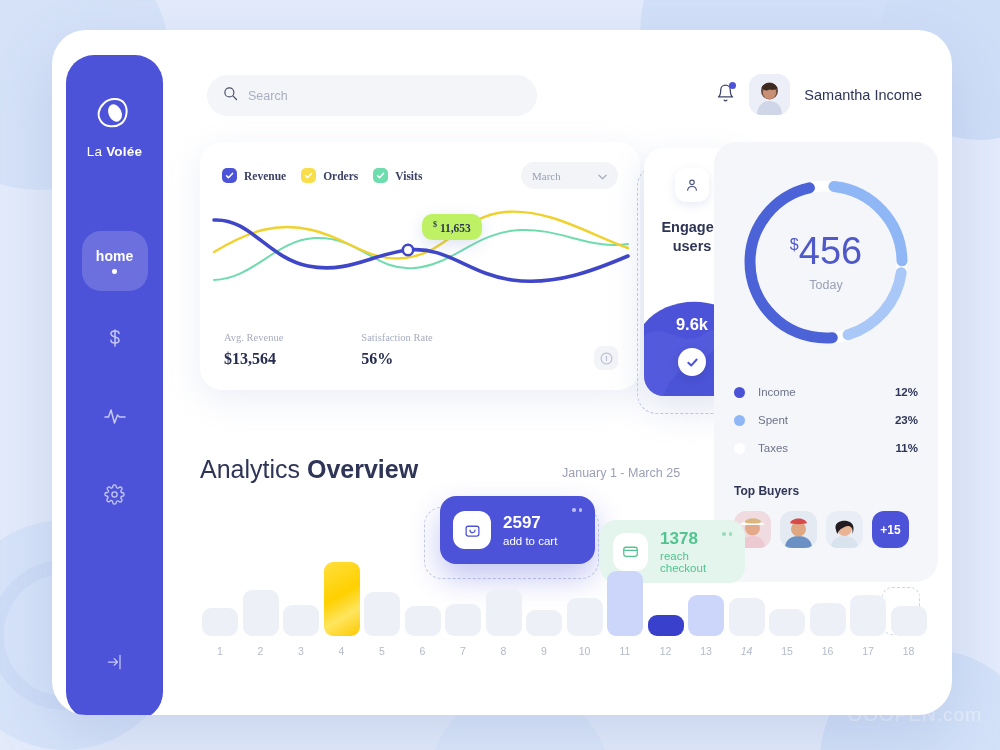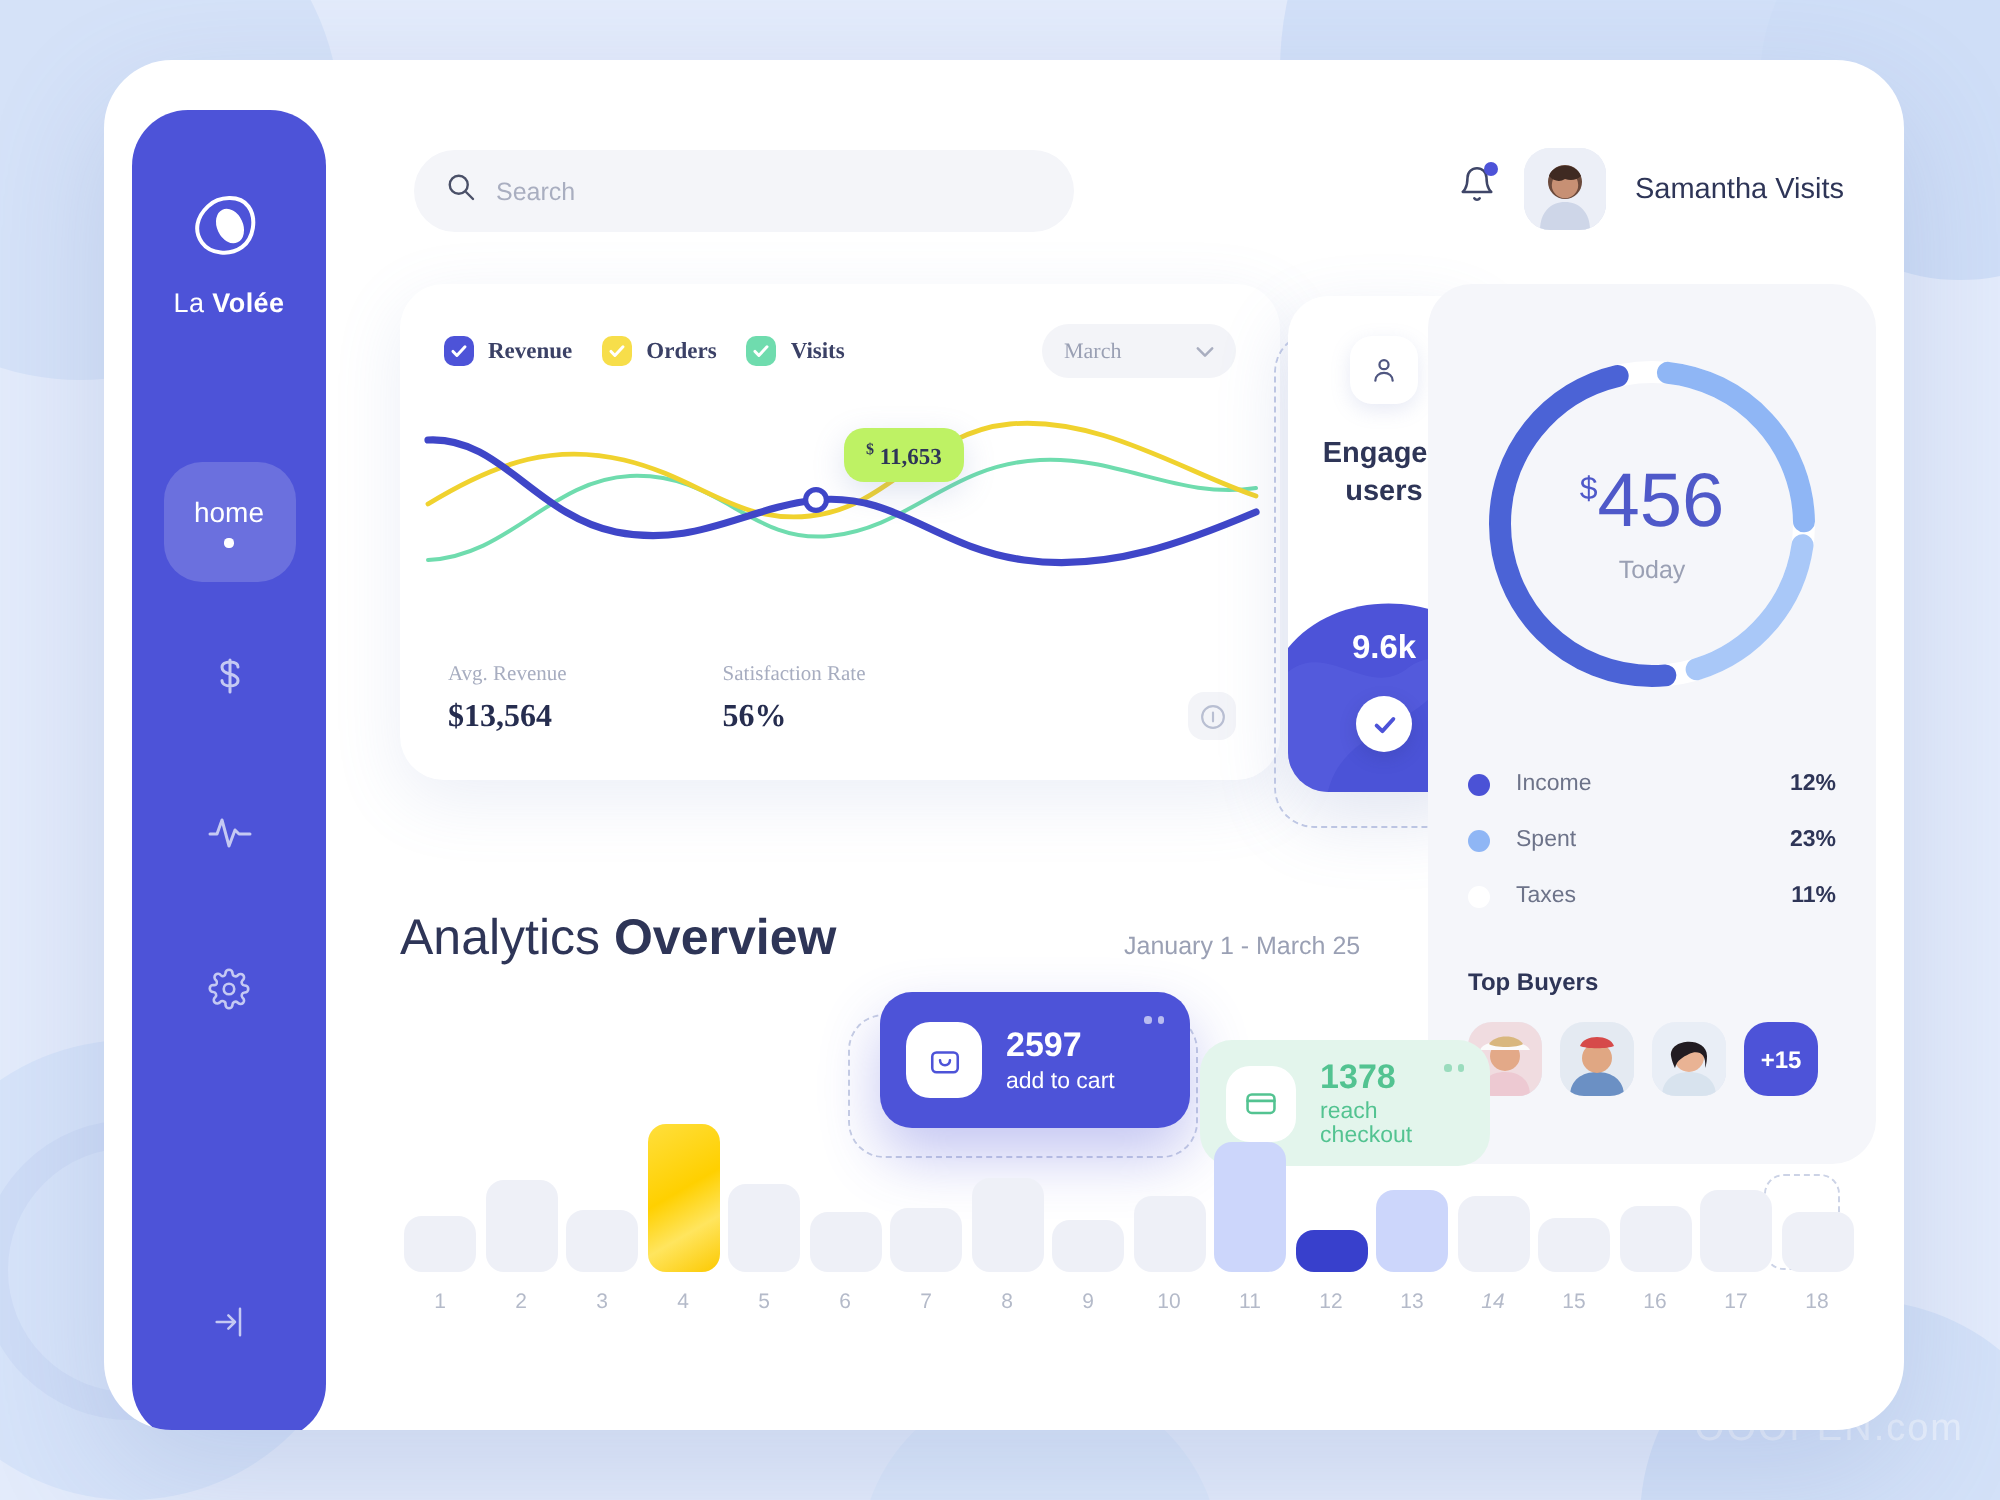--- a/index.html
+++ b/index.html
@@ -46,21 +46,21 @@
   }
   .logo-mark { margin-top: 38px; width: 40px; height: 40px; }
   .brand { margin-top: 11px; font-size: 13.5px; color: #fff; letter-spacing: .2px; }
   .brand b { font-weight: 700; }
   .nav-home {
     margin-top: 72px; width: 66px; height: 60px;
     background: rgba(255,255,255,.17); border-radius: 19px;
     display: flex; flex-direction: column; align-items: center; justify-content: center;
     gap: 5px; cursor: pointer;
   }
-  .nav-home span { color: #fff; font-weight: 400; font-size: 14px; }
+  .nav-home span { color: #fff; font-weight: 700; font-size: 14px; }
   .nav-home .dot { width: 4.5px; height: 4.5px; border-radius: 50%; background: #fff; }
   .nav-icons { margin-top: 34px; display: flex; flex-direction: column; align-items: center; gap: 52px; }
   .nav-ic { width: 26px; height: 26px; display: flex; align-items: center; justify-content: center;
             color: #c5c9f3; cursor: pointer; }
   .nav-logout { position: absolute; bottom: 44px; color: #c5c9f3; cursor: pointer; }
 
   
   .searchbar {
     position: absolute; left: 155px; top: 45px; width: 330px; height: 41px;
     background: #f4f5f9; border-radius: 21px;
@@ -287,21 +287,21 @@
     </div>
     <div class="avatar-hdr">
       <svg viewBox="0 0 41 41" width="41" height="41">
         <rect width="41" height="41" fill="#eceff7"></rect>
         <path d="M8 41c0-9 5.5-14 12.5-14S33 32 33 41z" fill="#ced6e8"></path>
         <circle cx="20.5" cy="17" r="8.5" fill="#6b4a3c"></circle>
         <circle cx="20.5" cy="18.5" r="6.6" fill="#c79074"></circle>
         <path d="M12.5 14c1.5-6 13-7.5 16 0-2 2-5 2.5-8 1.5-2.5 1.6-5.5 1.2-8-1.5z" fill="#3f2a22"></path>
       </svg>
     </div>
-    <div class="uname">Samantha Visits</div>
+    <div class="uname">Samantha Income</div>
   </div>
 
   <div class="chart-card">
     <div class="legend-row">
       <div class="lg">
         <span class="lg-box" style="background:#4d53d8">
           <svg viewBox="0 0 12 12" fill="none" stroke="#fff" stroke-width="2" stroke-linecap="round" stroke-linejoin="round">
               <path d="M2 6.3 4.6 9 10 3.2"></path>
             </svg>
         </span>

